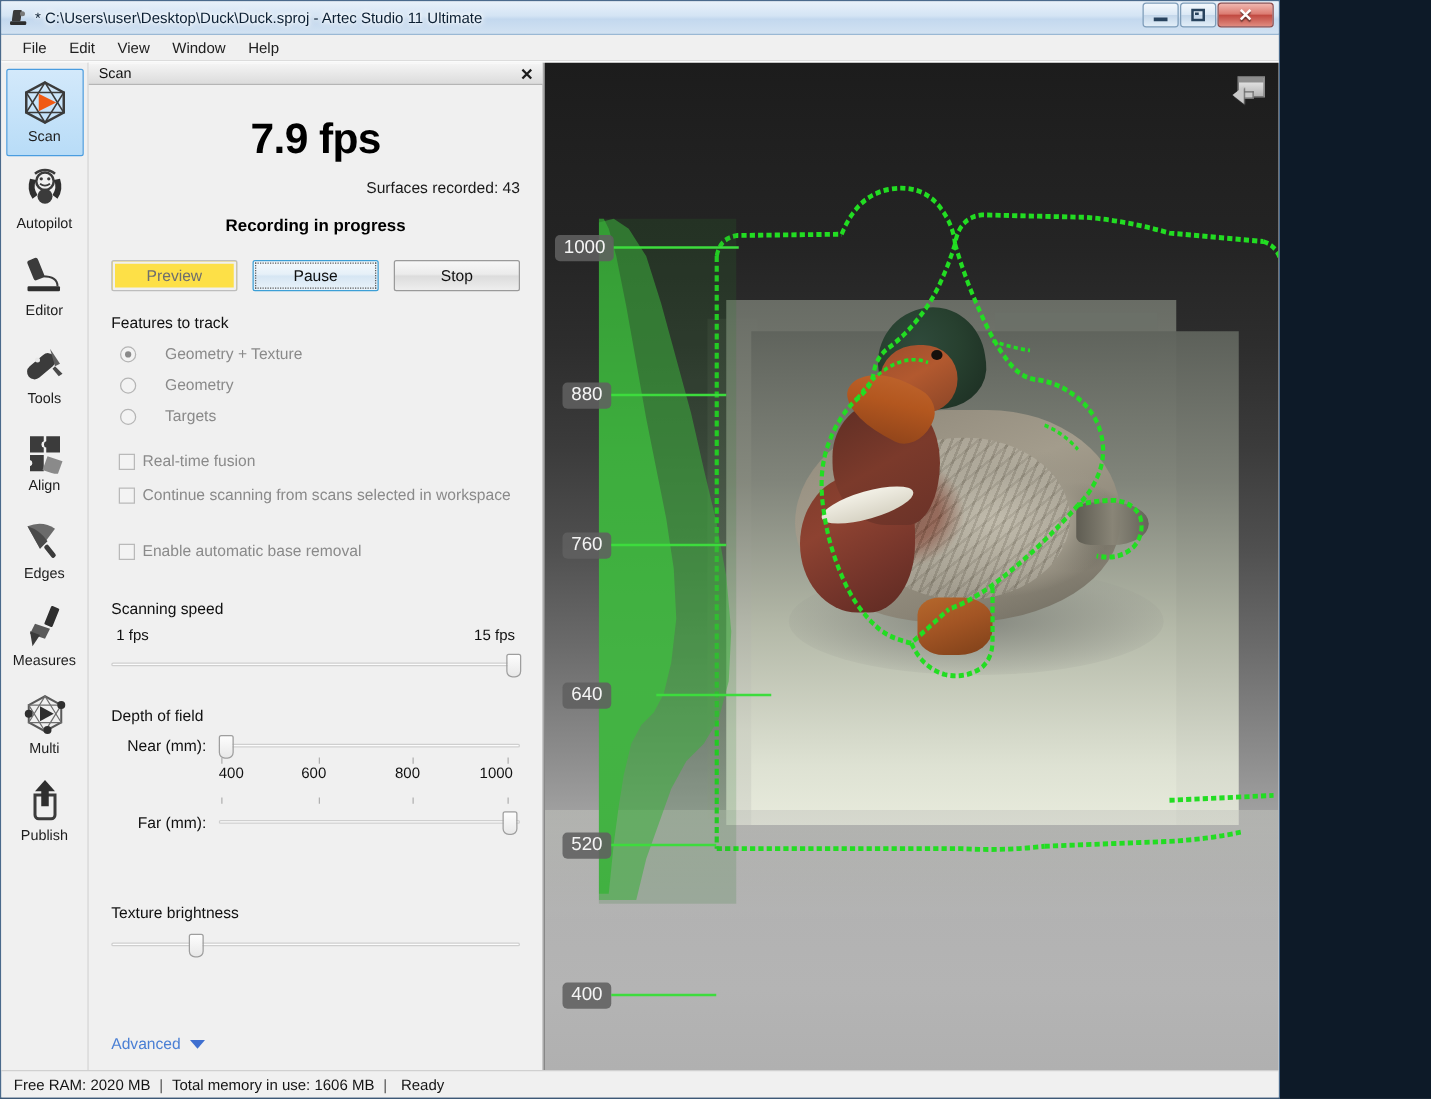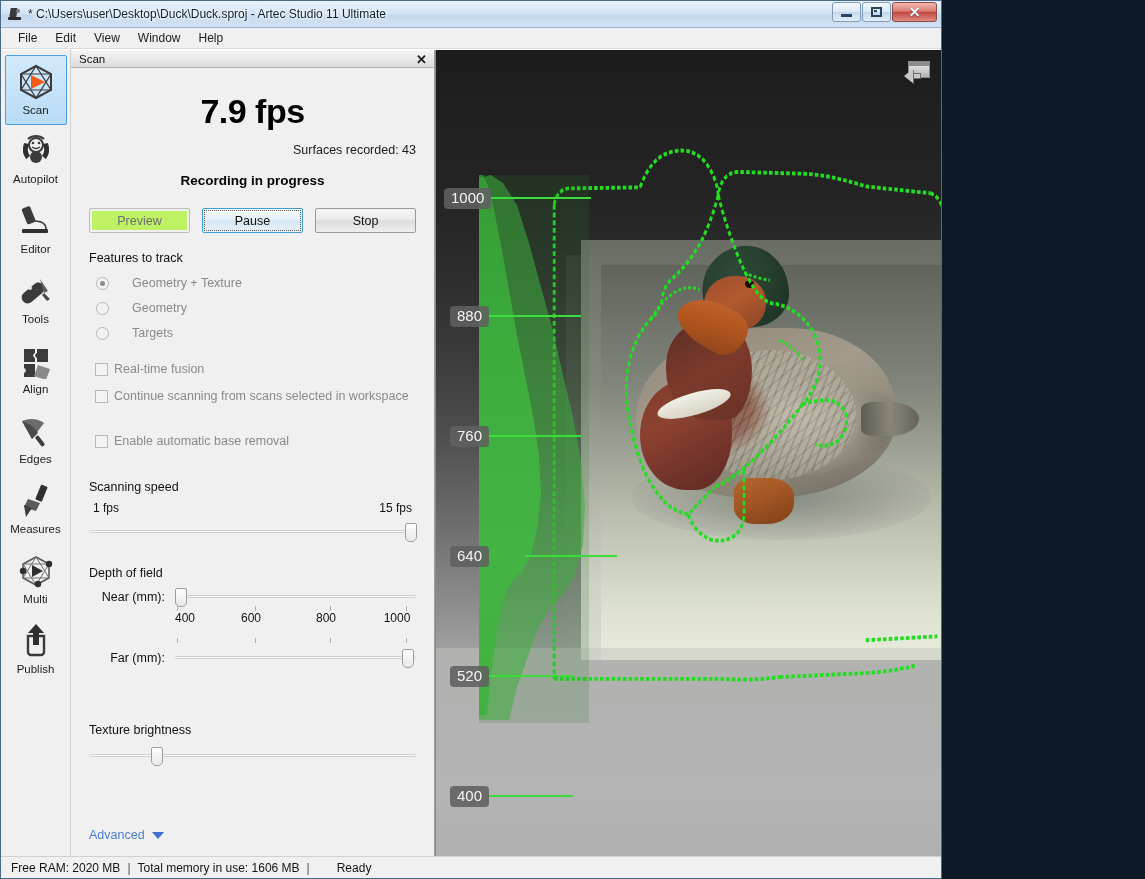--- a/index.html
+++ b/index.html
@@ -6,21 +6,21 @@
   html, body {
     width: 1145px; height: 879px;
     font-family: "Liberation Sans", sans-serif;
     overflow: hidden;
     background: #0d1a28;
   }
 
   
   #window {
     position: absolute; left: 0; top: 0;
-    width: 942px; height: 879px;
+    width: 1024px; height: 879px;
     background: linear-gradient(180deg,#d9e7f5 0%, #c5d9ee 40%, #b9d0e8 100%);
     border: 1px solid #4a6a8c;
     display: flex; flex-direction: column;
   }
 
   
   #titlebar {
     height: 27px; flex: 0 0 27px;
     position: relative;
     background: linear-gradient(180deg,#e8f1fa 0%, #d4e4f4 45%, #c3d8ee 55%, #d2e2f2 100%);
@@ -163,21 +163,21 @@
   #btn-row {
     display: flex; justify-content: center; gap: 12px; margin-top: 20px;
   }
   .ctl-btn {
     width: 104px; height: 25px;
     font-size: 12.5px; cursor: pointer;
     display: flex; align-items: center; justify-content: center;
     border-radius: 2px;
   }
   .ctl-btn.preview {
-    background: #bef264; color: #6e6e6e;
+    background: #fde047; color: #6e6e6e;
     border: 1px solid #bdbdbd;
     box-shadow: inset 0 0 0 2px #f0f0f0;
   }
   .ctl-btn.pause {
     background: linear-gradient(180deg,#f5fafd 0%,#e6f0f8 45%,#d6e6f3 52%,#eaf3fa 100%);
     color: #101010;
     border: 1px solid #3c9fd6;
     outline: 1px dotted #5a5a5a; outline-offset: -3px;
   }
   .ctl-btn.stop {
@@ -768,16 +768,16 @@
       </div>
 
     </div>
   </div>
 
   <div id="statusbar">
     <span>Free RAM: 2020 MB</span>
     <span class="sb-sep">|</span>
     <span>Total memory in use: 1606 MB</span>
     <span class="sb-sep">|</span>
-    <span style="margin-left:20px;text-align:center;">Ready</span>
+    <span style="margin-left:4px;text-align:center;">Ready</span>
   </div>
 
 </div>
 
 </body></html>

